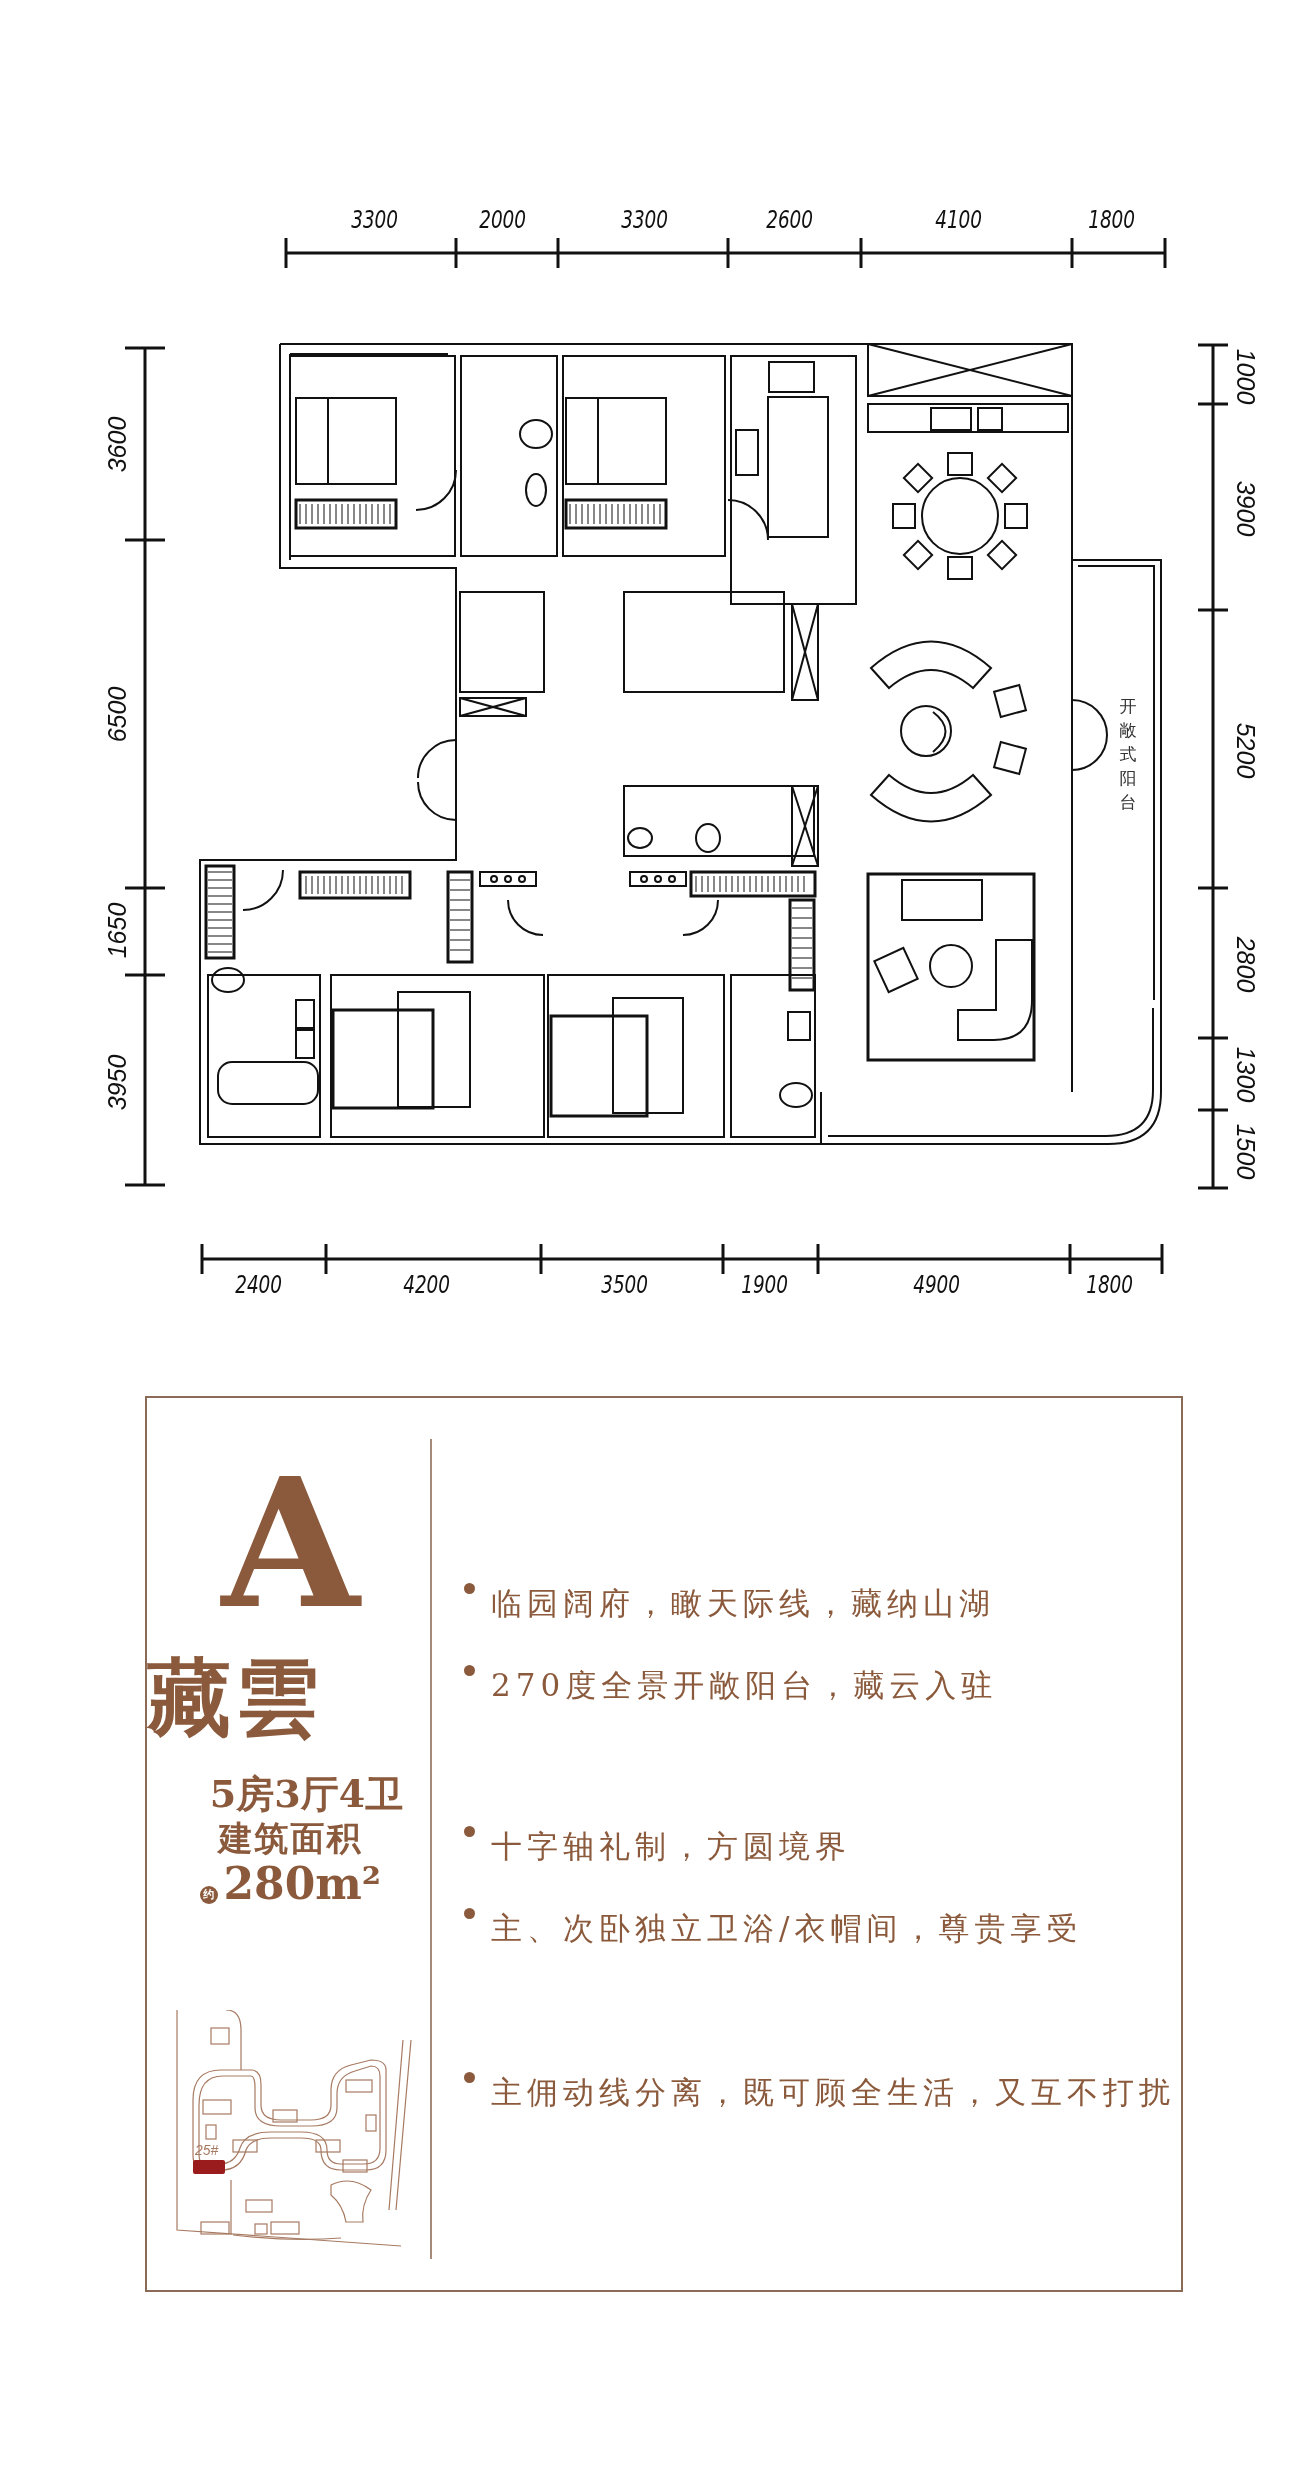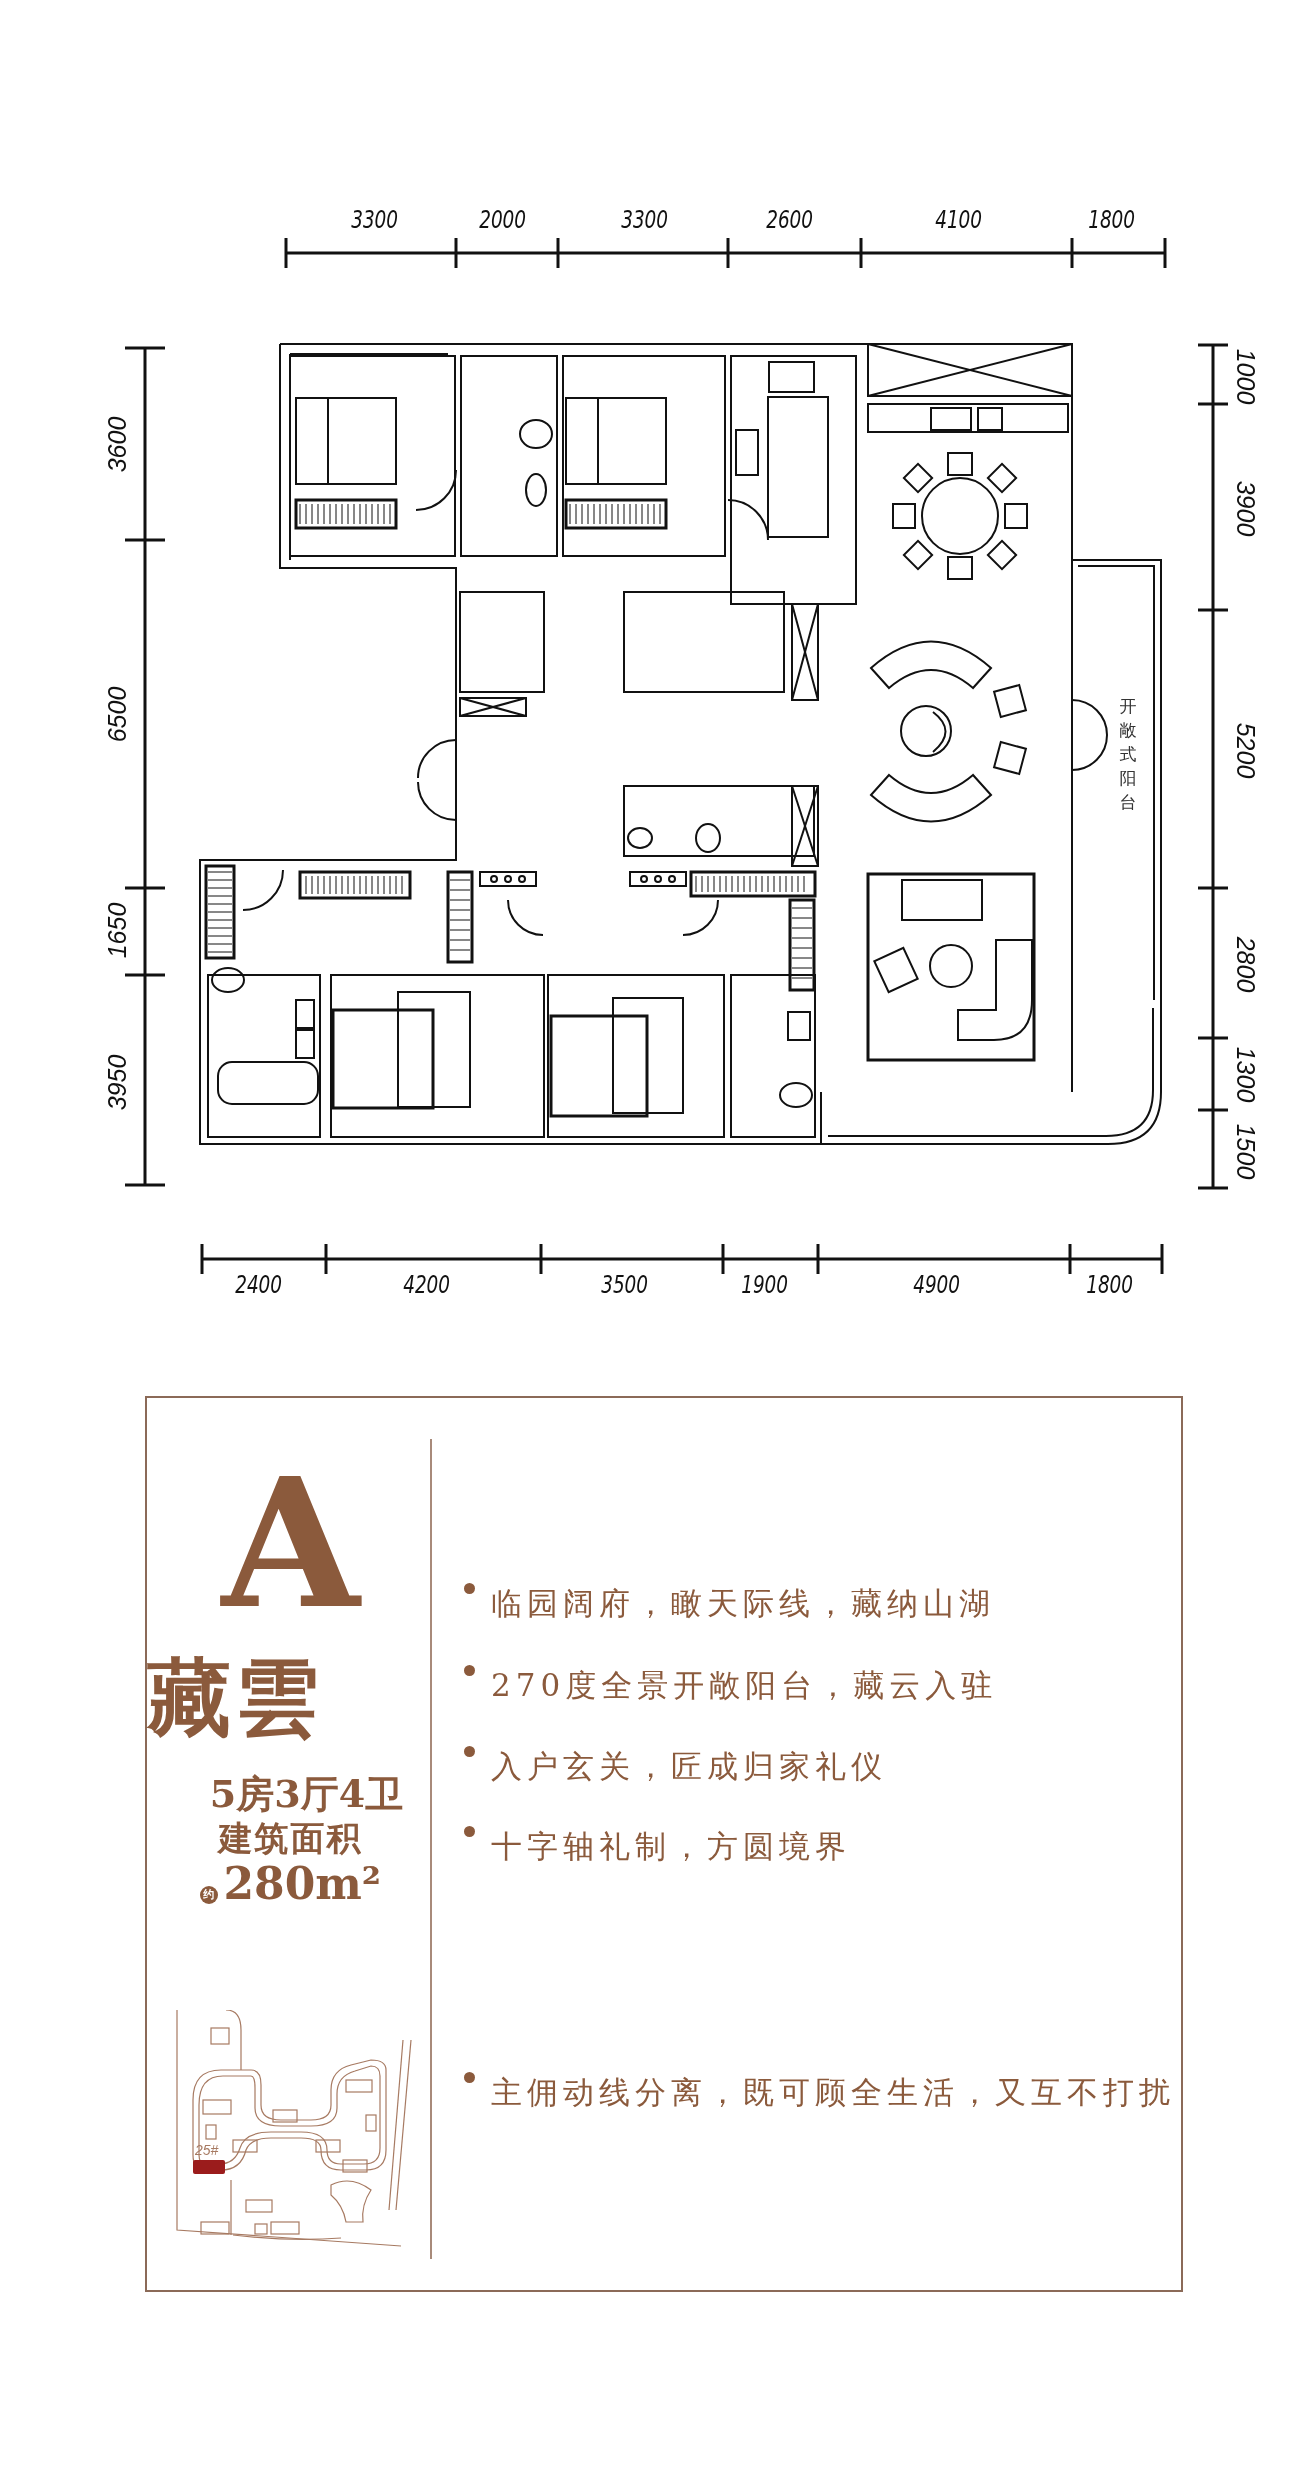--- a/index.html
+++ b/index.html
@@ -268,25 +268,25 @@
   </svg>
 
   <div class="bullet-row" style="left:317px;top:185px;">
     <span class="bullet-dot"></span>
     <span class="bullet-text">临园阔府，瞰天际线，藏纳山湖</span>
   </div>
   <div class="bullet-row" style="left:317px;top:267px;">
     <span class="bullet-dot"></span>
     <span class="bullet-text">270度全景开敞阳台，藏云入驻</span>
   </div>
-  <div class="bullet-row" style="left:317px;top:348px;">
-    <span class="bullet-dot"></span>
-    <span class="bullet-text">入户玄关，匠成归家礼仪</span>
-  </div>
   <div class="bullet-row" style="left:317px;top:428px;">
     <span class="bullet-dot"></span>
     <span class="bullet-text">十字轴礼制，方圆境界</span>
   </div>
+  <div class="bullet-row" style="left:317px;top:510px;">
+    <span class="bullet-dot"></span>
+    <span class="bullet-text">主、次卧独立卫浴/衣帽间，尊贵享受</span>
+  </div>
   <div class="bullet-row" style="left:317px;top:674px;">
     <span class="bullet-dot"></span>
     <span class="bullet-text">主佣动线分离，既可顾全生活，又互不打扰</span>
   </div>
 </div>
 
 </body></html>

